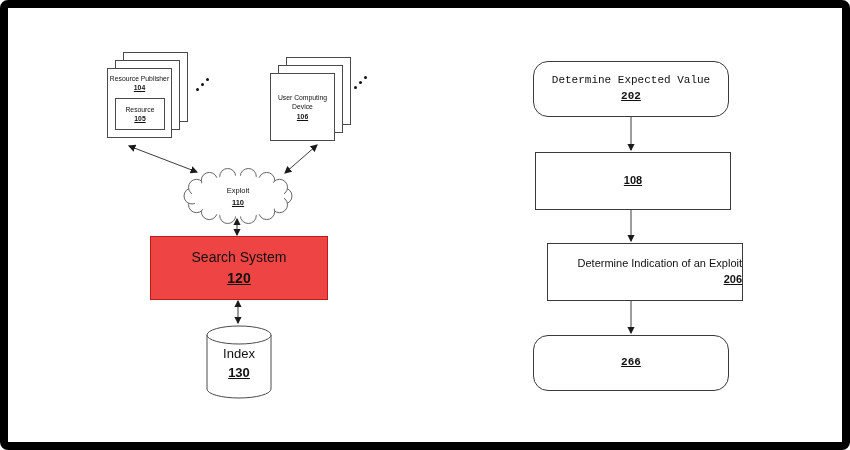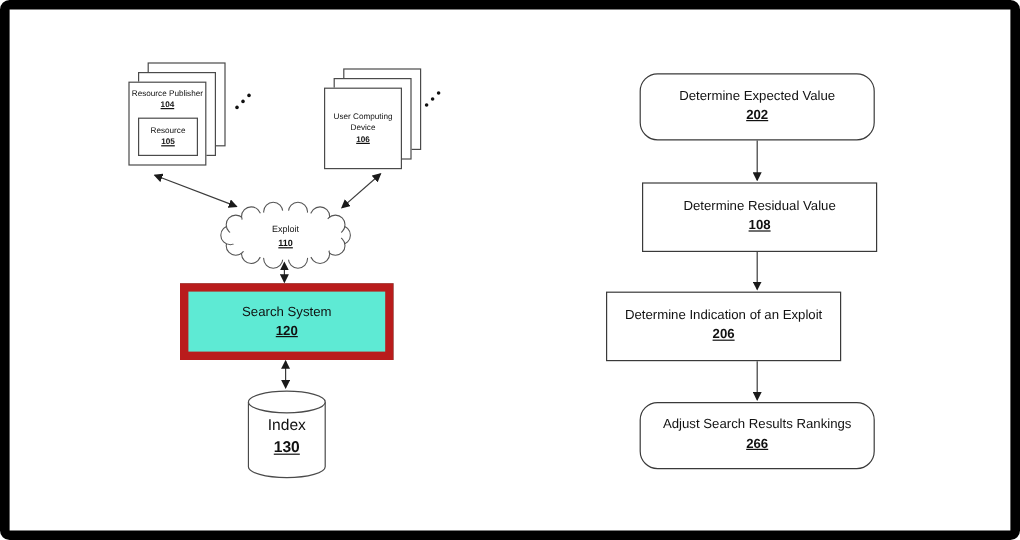--- a/index.html
+++ b/index.html
@@ -19,31 +19,31 @@
   }
   .stack-front { padding-top:5px; text-align:center; font-size:6.8px; line-height:1.35; }
   .inner-box {
     position:absolute; left:7px; top:29px; width:50px; height:32px;
     border:1px solid #4a4a4a; box-sizing:border-box; background:#fff;
     font-size:6.8px; line-height:1.35;
   }
   .dot { position:absolute; width:3px; height:3px; background:#111; border-radius:50%; }
   .cloud-text { position:absolute; left:0; top:0; width:100%; height:100%; font-size:7.5px; line-height:1.5; }
   .search-box {
-    border:7px solid #b91c1c; background:#5eead4; box-sizing:border-box;
-    font-size:11px; line-height:1.5;
+    border:1px solid #b91c1c; background:#ef4444; box-sizing:border-box;
+    font-size:14px; line-height:1.5;
   }
   .cyl-text { font-size:13px; line-height:1.5; padding-top:0; }
   
   .fc-box {
     position:absolute; width:196px; box-sizing:border-box;
     border:1px solid #3a3a3a; background:#fff;
     font-size:11px; line-height:1.45;
   }
-  .fc-rounded { border-radius:15px; }
+  .fc-rounded { border-radius:15px;font-family:Liberation Mono, monospace; }
 </style>
 </head>
 <body>
 
 <div class="canvas">
 
   <div class="abs" style="left:99px; top:44px; width:81px; height:87px;">
     <div class="page" style="left:16px; top:0; height:70px;"></div>
     <div class="page" style="left:8px; top:8px; height:70px;"></div>
     <div class="page stack-front" style="left:0; top:16px; height:70px;">
@@ -118,31 +118,29 @@
       <div class="ref">130</div>
     </div>
   </div>
 
   <div class="fc-box fc-rounded ctr" style="left:525px; top:53px; height:56px;">
     <div>Determine Expected Value</div>
     <div class="ref">202</div>
   </div>
 
   <div class="fc-box ctr" style="left:527px; top:144px; height:58px;">
-    <div>Determine Residual Value</div>
     <div class="ref">108</div>
   </div>
 
-  <div class="fc-box ctr" style="left:497px; top:235px; height:58px;">
+  <div class="fc-box ctr" style="left:539px; top:235px; height:58px;align-items:flex-end;">
     <div>Determine Indication of an Exploit</div>
     <div class="ref">206</div>
   </div>
 
   <div class="fc-box fc-rounded ctr" style="left:525px; top:327px; height:56px;">
-    <div>Adjust Search Results Rankings</div>
     <div class="ref">266</div>
   </div>
 
   <svg class="abs" style="left:0; top:0;" width="834" height="434" viewBox="0 0 834 434">
     <defs>
       <marker id="ah" viewBox="0 0 10 10" refX="8.5" refY="5" markerWidth="7.5" markerHeight="7.5" orient="auto-start-reverse">
         <path d="M0,0 L10,5 L0,10 z" fill="#1a1a1a"></path>
       </marker>
     </defs>
     <g stroke="#3a3a3a" stroke-width="1">

